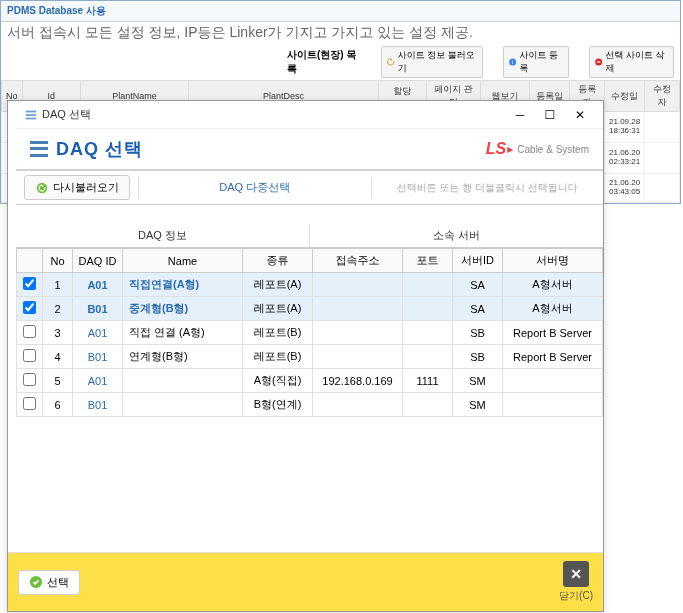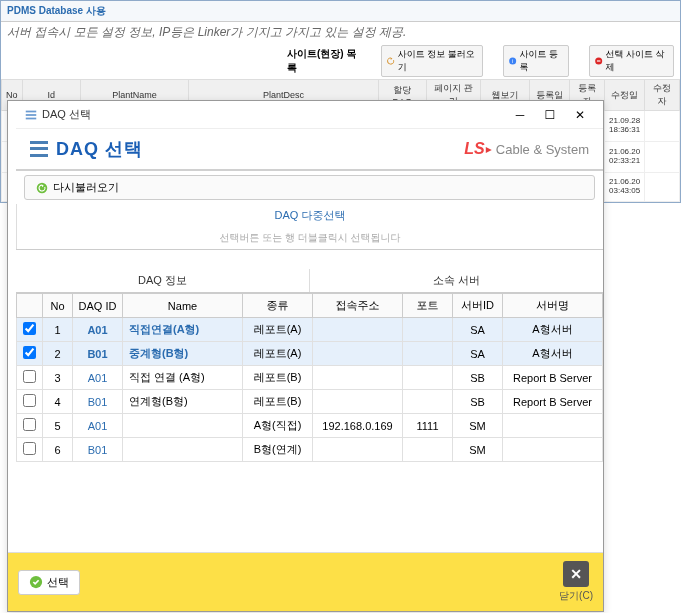--- a/index.html
+++ b/index.html
@@ -1,21 +1,21 @@
 <!DOCTYPE html>
 <html><head>
 <meta charset="utf-8">
 <style>
 * { box-sizing: border-box; margin: 0; padding: 0; font-family: "Malgun Gothic", Arial, sans-serif; }
 body { background: #fff; width: 683px; height: 613px; position: relative; font-size: 11px; }
 
 
 .bg-window { border: 1px solid #8faac9; width: 681px; position: absolute; top: 0; left: 0; }
 .bg-title { color: #2b6cb0; font-size: 10px; font-weight: bold; padding: 3px 6px; border-bottom: 1px solid #ccc; background: #f5f8fb; }
-.bg-subtitle { font-size: 12px; color: #666; padding: 2px 6px; font-style: italic; }
+.bg-subtitle { font-size: 14px; color: #666; padding: 2px 6px; }
 .bg-toolbar { display: flex; justify-content: flex-end; align-items: center; gap: 20px; padding: 2px 6px; }
 .bg-toolbar-label { font-size: 10px; font-weight: bold; margin-right: auto; margin-left: 280px; }
 .bg-btn { font-size: 9px; padding: 2px 4px; border: 1px solid #ccc; background: #f5f5f5; border-radius: 2px; display: flex; align-items: center; gap: 2px; cursor: pointer; }
 .bg-btn svg { width: 10px; height: 10px; }
 
 .bg-table { width: 100%; border-collapse: collapse; font-size: 9px; }
 .bg-table th { background: #f0f0f0; border: 1px solid #ddd; padding: 2px 4px; font-weight: normal; color: #333; }
 .bg-table td { border: 1px solid #eee; padding: 2px 4px; color: #333; }
 .bg-table .center { text-align: center; }
 .orange-box { border: 1px solid #f97316; padding: 1px 3px; display: inline-block; }
@@ -28,23 +28,23 @@
 .dialog-titlebar .title { font-size: 11px; color: #333; flex: 1; }
 .winbtn { width: 30px; height: 22px; display: flex; align-items: center; justify-content: center; cursor: pointer; font-size: 12px; }
 
 .dialog-header { display: flex; align-items: center; padding: 8px 14px; border-bottom: 2px solid #d0d0d0; }
 .dialog-header-icon { width: 20px; height: 20px; margin-right: 6px; display: flex; flex-direction: column; justify-content: space-around; }
 .dialog-header-icon .bar { height: 3px; background: #4a7fb5; width: 18px; }
 .dialog-header-title { color: #1b5fb5; font-size: 18px; font-weight: bold; letter-spacing: 1px; flex: 1; }
 .logo { display: flex; align-items: center; }
 .logo-ls { font-weight: bold; font-size: 16px; color: #ef4444; font-style: italic; }
 .logo-arrow { color: #e53e3e; font-size: 12px; margin-left: 1px; }
-.logo-sub { font-size: 13px; color: #888; margin-left: 4px; }
-
-.sub-toolbar { display: flex; border-bottom: 1px solid #ccc; flex-direction: column; }
+.logo-sub { font-size: 10px; color: #888; margin-left: 4px; }
+
+.sub-toolbar { display: flex; align-items: center; border-bottom: 1px solid #ccc; }
 .reload-btn { display: flex; align-items: center; gap: 4px; padding: 4px 10px; border: 1px solid #ccc; border-radius: 3px; margin: 4px 8px; font-size: 11px; cursor: pointer; background: #fafafa; }
 .reload-btn svg { width: 14px; height: 14px; }
 .sub-tab { flex: 1; text-align: center; padding: 4px; font-size: 11px; color: #2b6cb0; border-left: 1px solid #ddd; }
 .sub-hint { flex: 1; text-align: center; padding: 4px; font-size: 10px; color: #aaa; border-left: 1px solid #ddd; }
 
 .section-header { display: flex; border-bottom: 1px solid #ccc; margin-top: 19px; }
 .section-header div { flex: 1; text-align: center; font-size: 11px; padding: 4px; border-right: 1px solid #ddd; color: #333; }
 .section-header div:last-child { border-right: none; }
 
 .data-table { width: 100%; border-collapse: collapse; font-size: 11px; }

